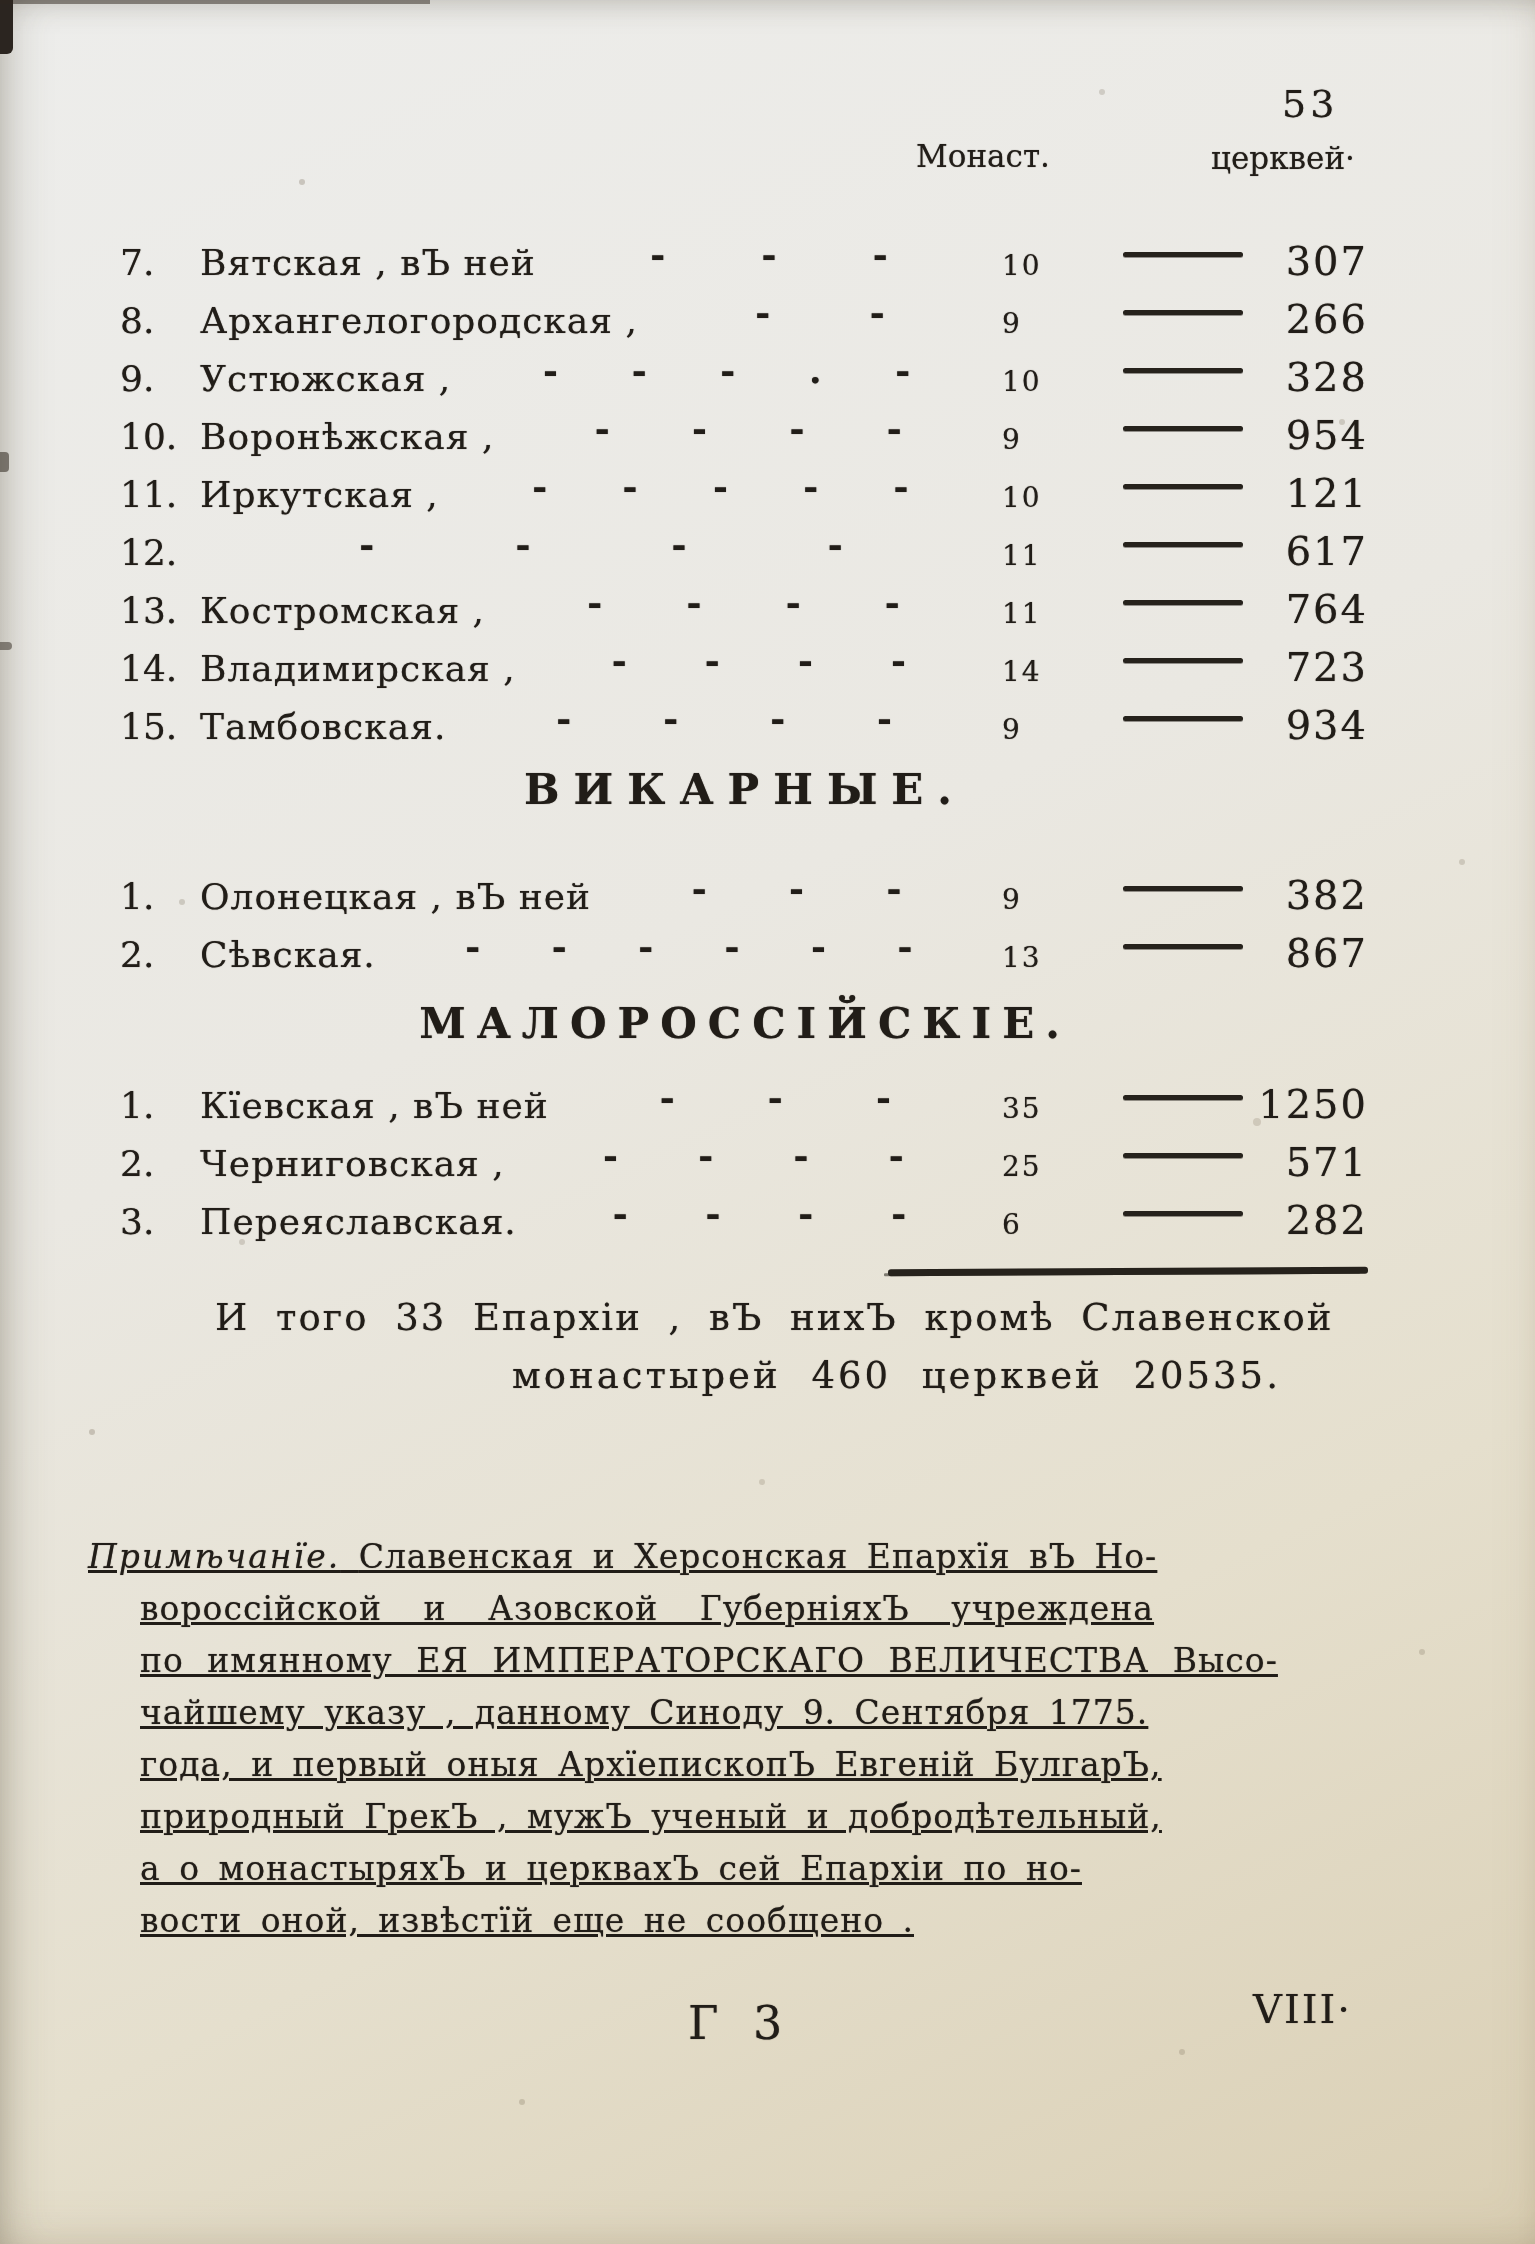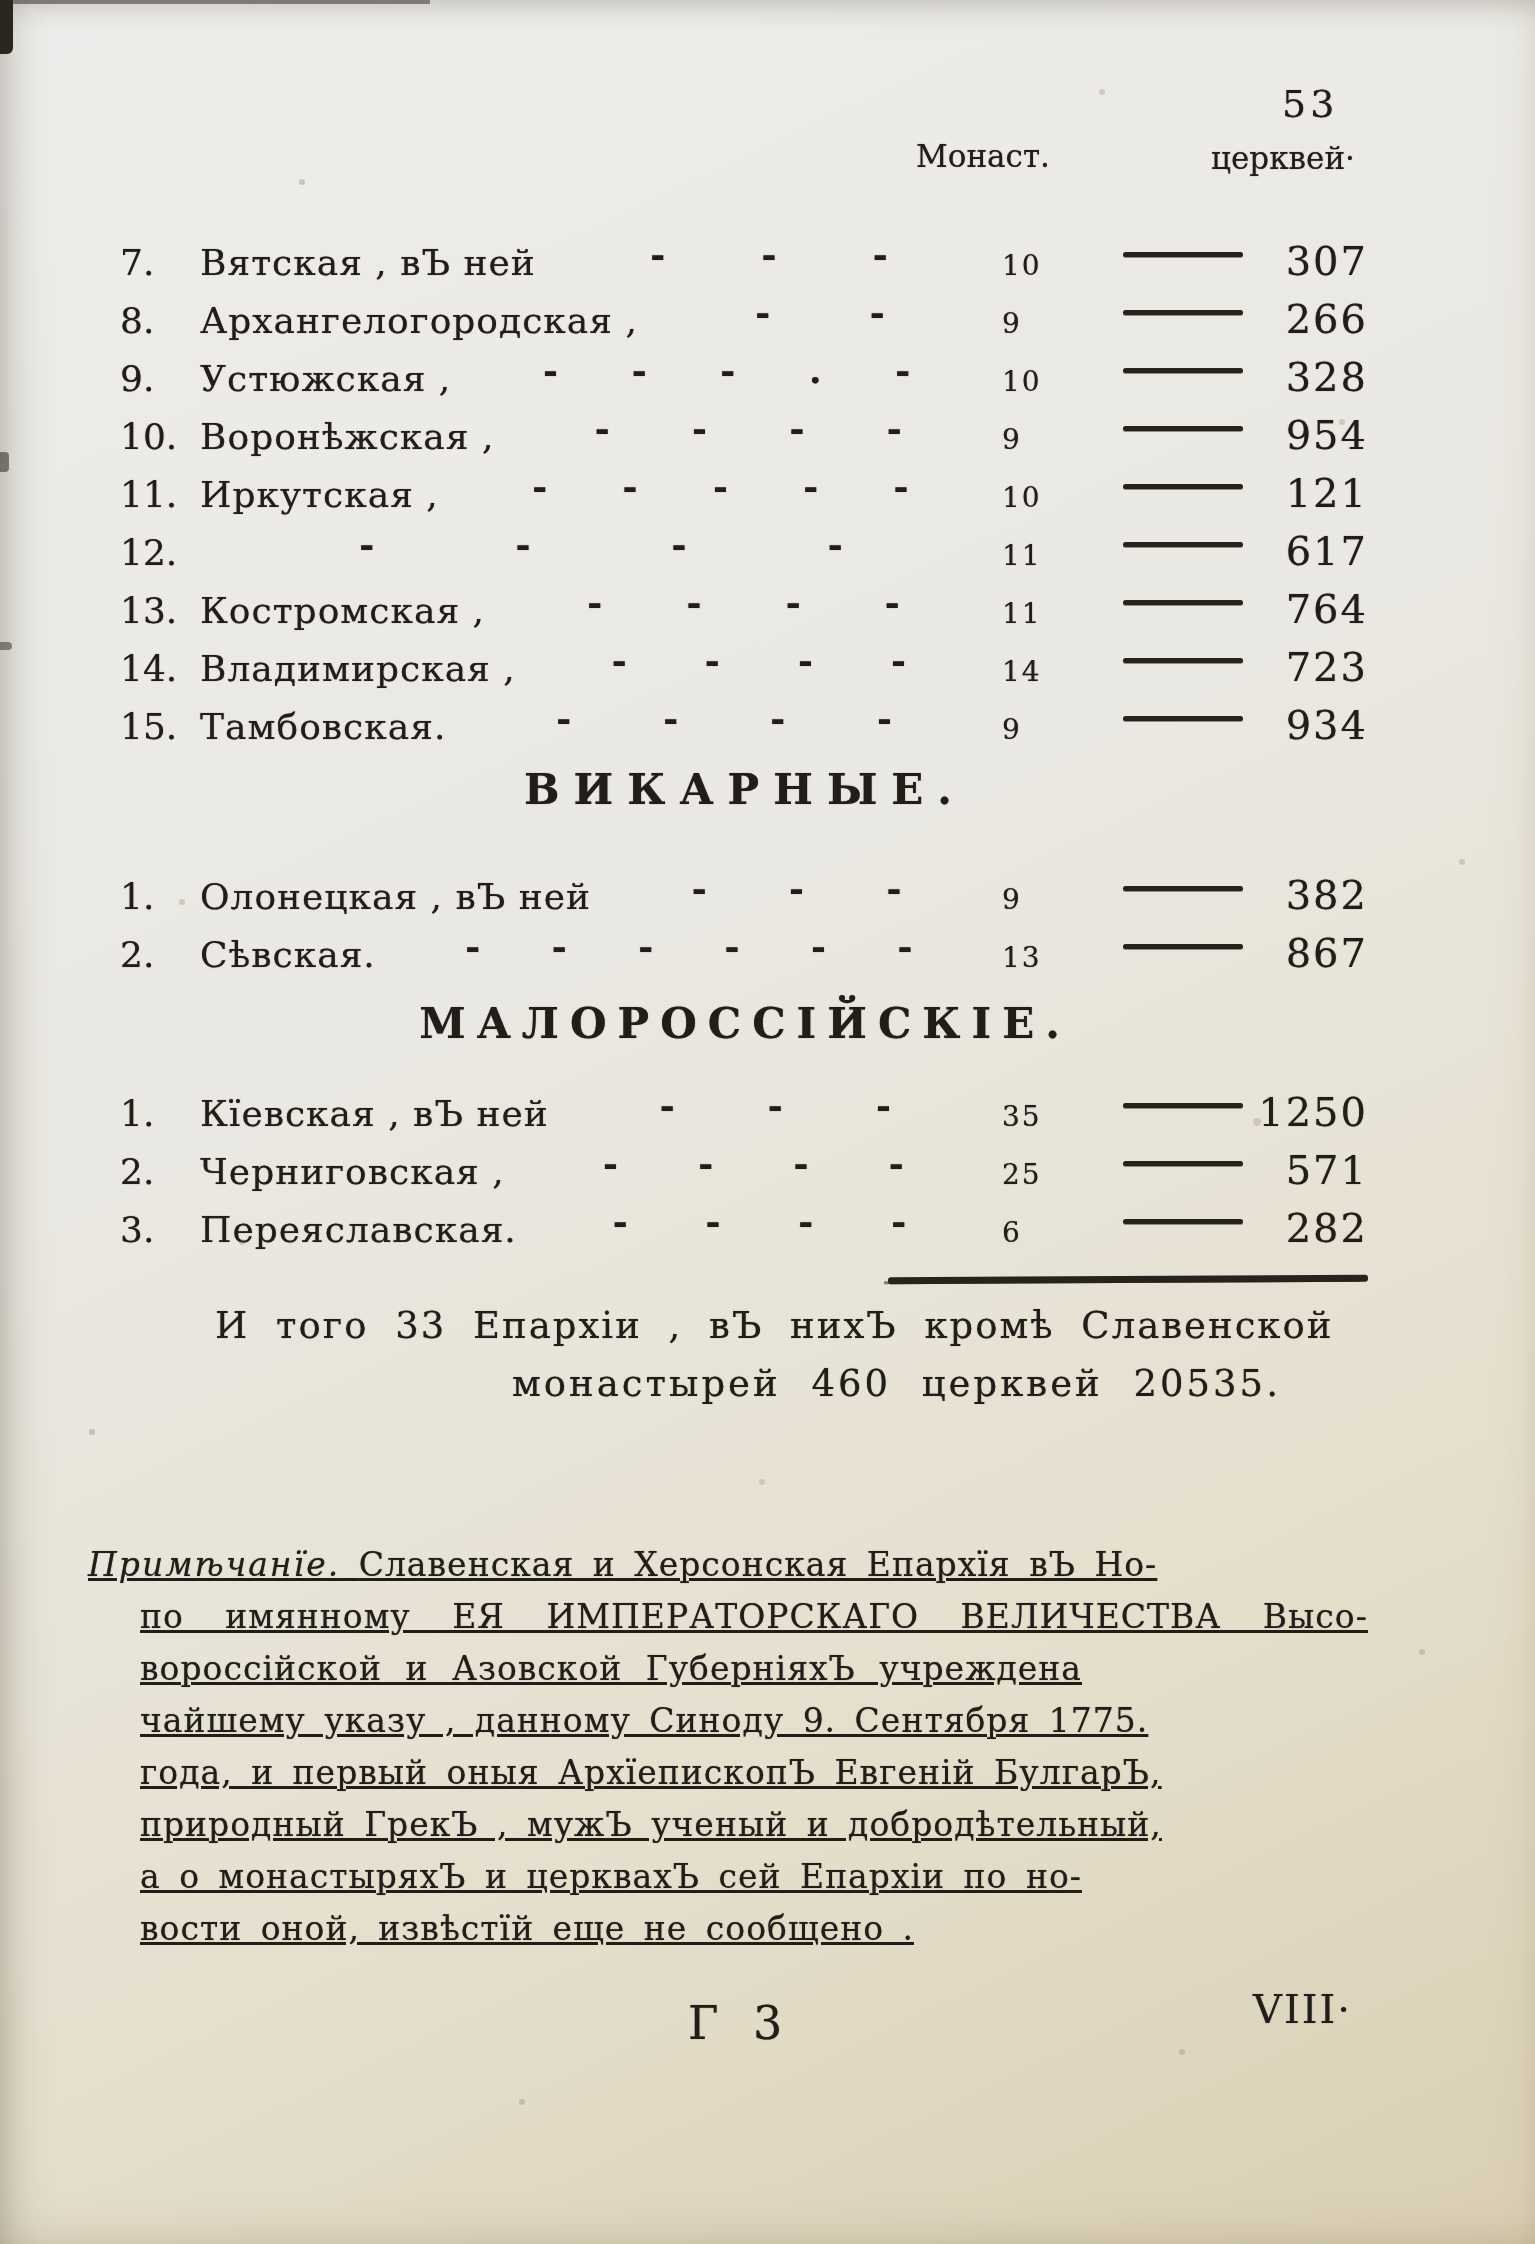--- a/index.html
+++ b/index.html
@@ -24,21 +24,21 @@
       1420px 1650px 0 1px rgba(95,80,58,.2), 520px 2100px 0 1px rgba(95,80,58,.22),
       1180px 2050px 0 1px rgba(95,80,58,.2), 760px 1480px 0 1px rgba(95,80,58,.18),
       240px 1240px 0 1px rgba(95,80,58,.2), 1460px 860px 0 1px rgba(95,80,58,.2);}
   
   .pagenum{position:absolute;top:82px;left:1282px;font-size:38px;letter-spacing:4px;}
   .colheads{position:relative;height:225px;}
   .colhead-mon{position:absolute;top:138px;left:888px;width:190px;text-align:center;font-size:31px;}
   .colhead-chu{position:absolute;top:140px;left:1194px;width:178px;text-align:center;font-size:31px;}
   
   .sec-head{margin:18px 165px 45px 120px;text-align:center;font-size:42px;font-weight:bold;letter-spacing:14px;}
-  .sec-head.malor{margin-top:24px;margin-bottom:28px;letter-spacing:11px;}
+  .sec-head.malor{margin-top:24px;margin-bottom:20px;letter-spacing:11px;}
   .row{display:flex;align-items:baseline;height:58px;line-height:58px;margin:0 167px 0 120px;font-size:36px;}
   .num{width:80px;flex:none;}
   .name{flex:none;white-space:pre;letter-spacing:1px;}
   .leaders{flex:1;display:flex;justify-content:space-evenly;align-items:center;align-self:center;padding:0 18px;overflow:hidden;}
   .leaders span{font-weight:bold;font-size:36px;line-height:1;}
   .monast{width:118px;flex:none;text-align:left;font-size:28px;letter-spacing:2px;margin-top:12px;}
   .dashcol{width:126px;flex:none;align-self:center;display:flex;justify-content:center;}
   .dashline{width:96%;height:5px;background:#26221c;border-radius:4px;box-shadow:0 1px 0 rgba(38,34,28,.45);}
   .churches{width:122px;flex:none;text-align:right;font-size:40px;letter-spacing:2px;}
   
@@ -286,22 +286,22 @@
     <span class="churches">282</span>
   </div>
     </div>
 
   <div class="sumrule"></div>
   <div class="sum1 ink">И того 33 Епархіи , вЪ нихЪ кромѣ Славенской</div>
   <div class="sum2 ink">монастырей 460 церквей 20535.</div>
 
   <div class="note ink">
     <p class="first"><span class="nlabel">Примѣчанїе.</span> <span>Славенская и Херсонская Епархїя вЪ Но-</span></p>
-  <p>по имянному ЕЯ ИМПЕРАТОРСКАГО ВЕЛИЧЕСТВА Высо-</p>
-      <p>вороссійской и Азовской ГуберніяхЪ учреждена</p>
+  <p>вороссійской и Азовской ГуберніяхЪ учреждена</p>
+      <p>по имянному ЕЯ ИМПЕРАТОРСКАГО ВЕЛИЧЕСТВА Высо-</p>
       <p>чайшему указу , данному Синоду 9. Сентября 1775.</p>
       <p>года, и первый оныя АрхїепископЪ Евгеній БулгарЪ,</p>
       <p>природный ГрекЪ , мужЪ ученый и добродѣтельный,</p>
       <p>а о монастыряхЪ и церквахЪ сей Епархіи по но-</p>
       <p>вости оной, извѣстїй еще не сообщено .</p>
     </div>
 
   <div class="signature ink">Г 3</div>
   <div class="catchword ink">VIII·</div>
 </div>

